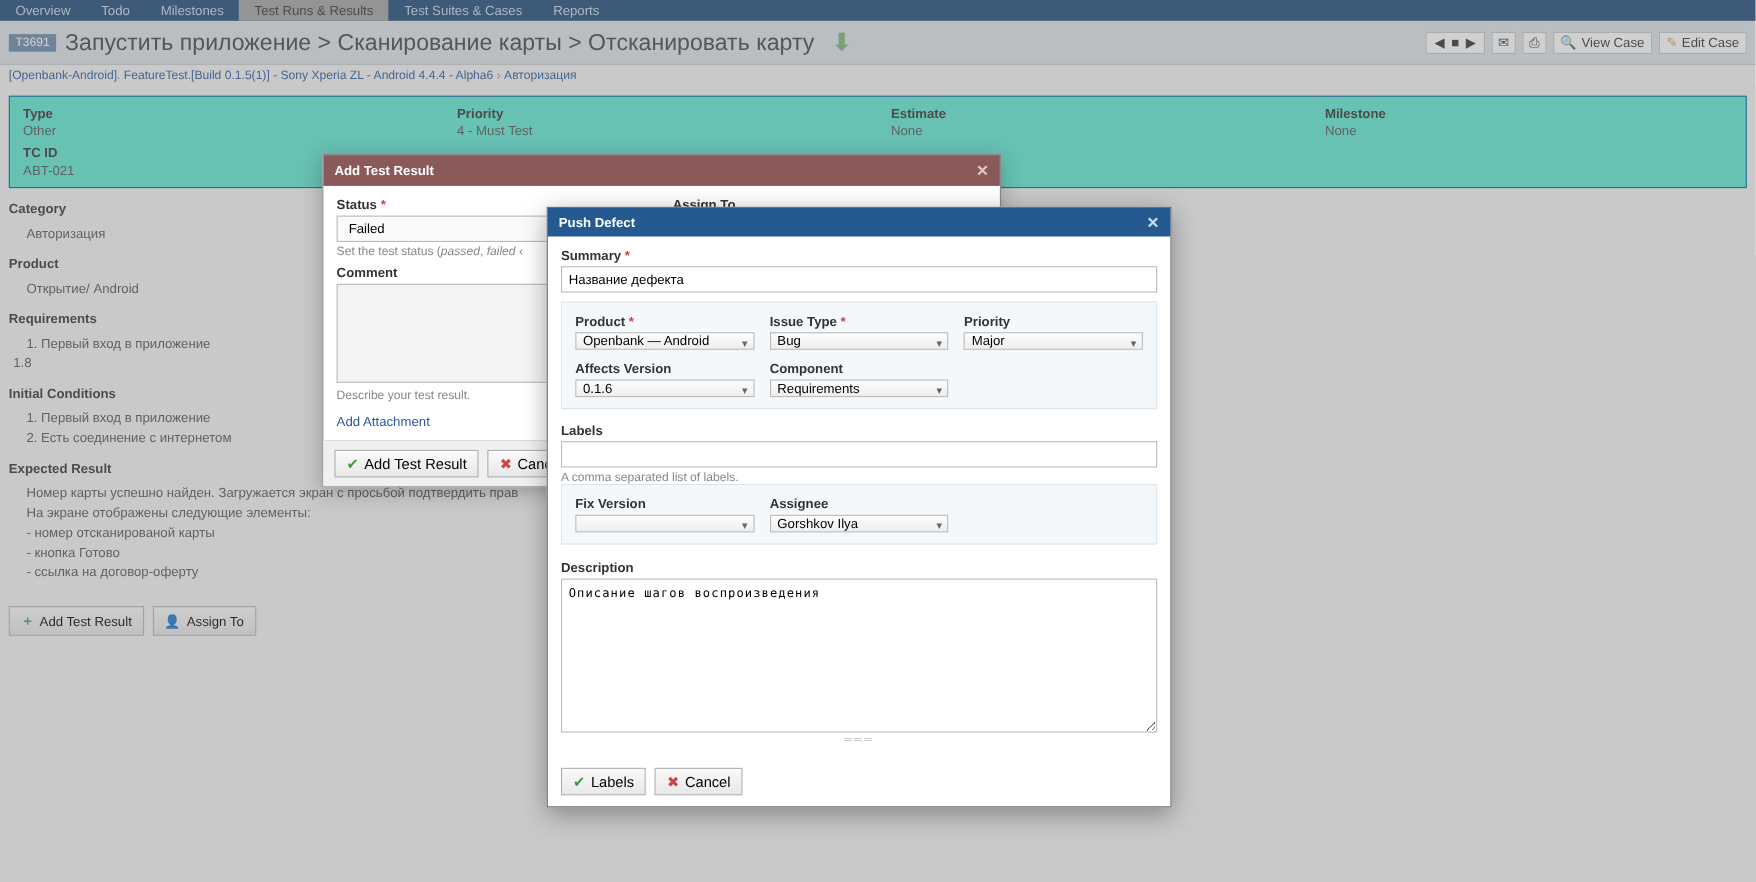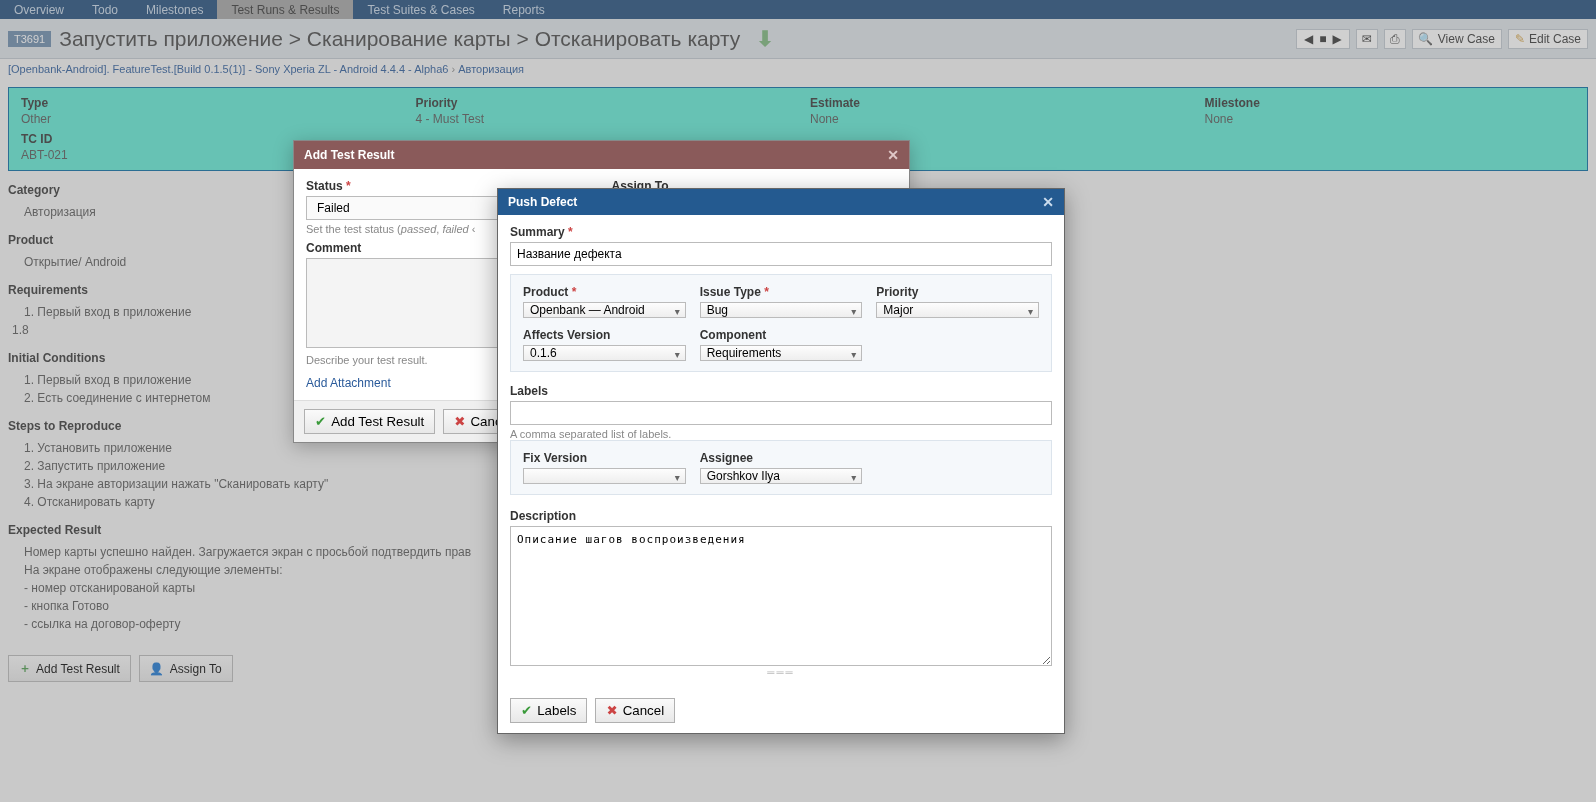--- a/index.html
+++ b/index.html
@@ -165,29 +165,20 @@
   </div>
 
   <div class="section">
     <div class="section-title">Initial Conditions</div>
     <ol class="indented">
       <li>Первый вход в приложение</li>
       <li>Есть соединение с интернетом</li>
     </ol>
   </div>
 
-  <div class="section">
-    <div class="section-title">Steps to Reproduce</div>
-    <ol class="indented">
-      <li>Установить приложение</li>
-      <li>Запустить приложение</li>
-      <li>На экране авторизации нажать "Сканировать карту"</li>
-      <li>Отсканировать карту</li>
-    </ol>
-  </div>
 
   <div class="section">
     <div class="section-title">Expected Result</div>
     <div class="indented">
       <div>Номер карты успешно найден. Загружается экран с просьбой подтвердить прав</div>
       <div>На экране отображены следующие элементы:</div>
       <div>- номер отсканированой карты</div>
       <div>- кнопка Готово</div>
       <div>- ссылка на договор-оферту</div>
     </div>

